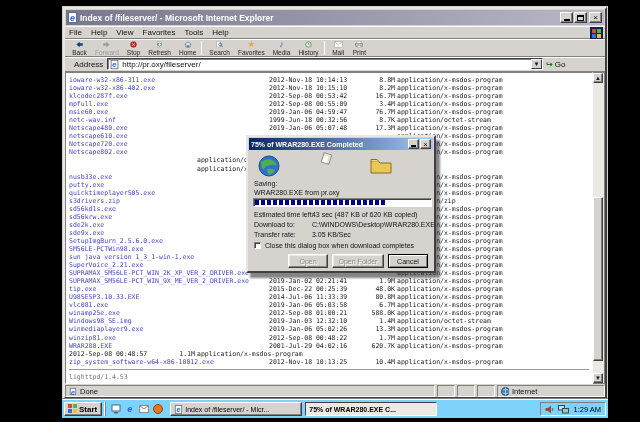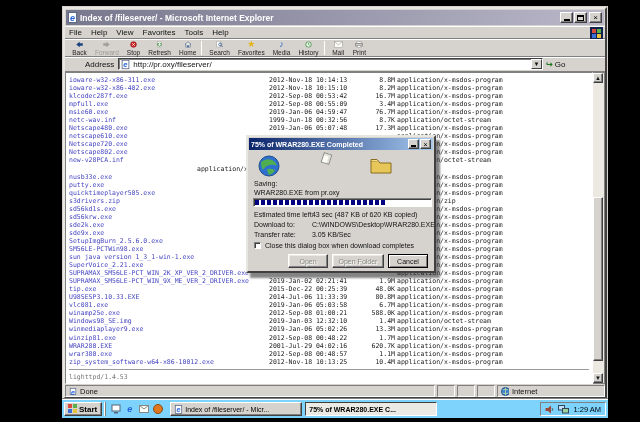--- a/index.html
+++ b/index.html
@@ -33,21 +33,21 @@
   .tbtn{display:flex;flex-direction:column;align-items:center;justify-content:flex-start;height:17px;padding:0 4px;}
   .tbtn .ti{height:9px;display:flex;align-items:center;}
   .tbtn .tl{font-size:6.5px;line-height:7px;color:#222;white-space:nowrap;}
   .tbtn.disabled .tl{color:#9a9a94;}
   .tsep{width:1px;height:14px;background:#808080;border-right:1px solid #fff;margin:1px 3px 0 1px;}
   .tbtn svg{transform:scale(0.72);transform-origin:center;}
   .note{color:#2f6fd0;font-size:9px;line-height:9px;}
   .star{color:#e7b416;font-size:9px;line-height:9px;}
 
   #addressbar{height:15px;display:flex;align-items:center;border-bottom:1px solid #808080;
-    box-shadow:inset 0 1px 0 #fff;padding:0 2px 0 20px;font-size:8px;color:#111;justify-content:center;}
+    box-shadow:inset 0 1px 0 #fff;padding:0 2px 0 9px;font-size:8px;color:#111;justify-content:center;}
   #addr-field{flex:1;height:12px;margin-left:4px;display:flex;align-items:center;padding-left:2px;font-size:8px;}
   #addr-field .addr-text{flex:1;white-space:nowrap;overflow:hidden;margin-left:3px;}
   #addr-drop{width:11px;height:10px;background:#d6d3ce;border:1px solid;border-color:#fff #404040 #404040 #fff;
     font-size:6px;line-height:9px;text-align:center;}
   #go-btn{display:flex;align-items:center;margin:0 3px;font-size:8px;}
   #go-btn .go-arrow{color:#1f7a1f;font-weight:bold;margin-right:2px;font-size:8px;}
   #links-area{display:flex;align-items:center;border-left:1px solid #808080;box-shadow:-1px 0 0 #fff;
     padding:0 3px 0 5px;font-size:8px;height:16px;margin-top:35px;}
 
   
@@ -295,21 +295,21 @@
             <div class="lrow"><span class="lname">ioware-w32-x86-311.exe</span><span class="ldate">2012-Nov-18 10:14:13</span><span class="lsize">8.8M</span><span class="ltype">application/x-msdos-program</span></div>
             <div class="lrow"><span class="lname">ioware-w32-x86-402.exe</span><span class="ldate">2012-Nov-18 10:15:10</span><span class="lsize">8.2M</span><span class="ltype">application/x-msdos-program</span></div>
             <div class="lrow"><span class="lname">klcodec287f.exe</span><span class="ldate">2012-Sep-08 00:53:42</span><span class="lsize">16.7M</span><span class="ltype">application/x-msdos-program</span></div>
             <div class="lrow"><span class="lname">mpfull.exe</span><span class="ldate">2012-Sep-08 00:55:09</span><span class="lsize">3.4M</span><span class="ltype">application/x-msdos-program</span></div>
             <div class="lrow"><span class="lname">msie60.exe</span><span class="ldate">2019-Jan-06 04:59:47</span><span class="lsize">76.7M</span><span class="ltype">application/x-msdos-program</span></div>
             <div class="lrow"><span class="lname">netc-wav.inf</span><span class="ldate">1999-Jun-18 00:32:56</span><span class="lsize">8.7K</span><span class="ltype">application/octet-stream</span></div>
             <div class="lrow"><span class="lname">Netscape480.exe</span><span class="ldate">2019-Jan-06 05:07:48</span><span class="lsize">17.3M</span><span class="ltype">application/x-msdos-program</span></div>
             <div class="lrow"><span class="lname">netscape610.exe</span><span class="ldate"></span><span class="lsize"></span><span class="ltype">application/x-msdos-program</span></div>
             <div class="lrow"><span class="lname">Netscape720.exe</span><span class="ldate"></span><span class="lsize"></span><span class="ltype">application/x-msdos-program</span></div>
             <div class="lrow"><span class="lname">Netscape802.exe</span><span class="ldate"></span><span class="lsize"></span><span class="ltype">application/x-msdos-program</span></div>
-            <div class="lrow"><span class="lname">new-v28PCA.inf</span><span class="ldate"></span><span class="lsize"></span><span class="ltype">application/octet-stream</span></div>
+            <div class="lrow"><span class="ldate"></span><span class="lsize"></span><span class="ltype">application/octet-stream</span></div>
             <div class="lrow"><span class="ldate"></span><span class="lsize"></span><span class="ltype">application/x-msdos-program</span></div>
             <div class="lrow"><span class="lname">nusb33e.exe</span><span class="ldate"></span><span class="lsize"></span><span class="ltype">application/x-msdos-program</span></div>
             <div class="lrow"><span class="lname">putty.exe</span><span class="ldate"></span><span class="lsize"></span><span class="ltype">application/x-msdos-program</span></div>
             <div class="lrow"><span class="lname">quicktimeplayer505.exe</span><span class="ldate"></span><span class="lsize"></span><span class="ltype">application/x-msdos-program</span></div>
             <div class="lrow"><span class="lname">s3drivers.zip</span><span class="ldate"></span><span class="lsize"></span><span class="ltype">application/zip</span></div>
             <div class="lrow"><span class="lname">sd56kd1s.exe</span><span class="ldate"></span><span class="lsize"></span><span class="ltype">application/x-msdos-program</span></div>
             <div class="lrow"><span class="lname">sd56krw.exe</span><span class="ldate"></span><span class="lsize"></span><span class="ltype">application/x-msdos-program</span></div>
             <div class="lrow"><span class="lname">sde2k.exe</span><span class="ldate"></span><span class="lsize"></span><span class="ltype">application/x-msdos-program</span></div>
             <div class="lrow"><span class="lname">sde9x.exe</span><span class="ldate"></span><span class="lsize"></span><span class="ltype">application/x-msdos-program</span></div>
             <div class="lrow"><span class="lname">SetupImgBurn_2.5.6.0.exe</span><span class="ldate"></span><span class="lsize"></span><span class="ltype">application/x-msdos-program</span></div>
@@ -319,21 +319,21 @@
             <div class="lrow"><span class="lname">SUPRAMAX_SM56LE-PCT_WIN_2K_XP_VER_2_DRIVER.exe</span><span class="ldate"></span><span class="lsize"></span><span class="ltype">application/x-msdos-program</span></div>
             <div class="lrow"><span class="lname">SUPRAMAX_SM56LE-PCT_WIN_9X_ME_VER_2_DRIVER.exe</span><span class="ldate">2019-Jan-02 02:21:41</span><span class="lsize">1.9M</span><span class="ltype">application/x-msdos-program</span></div>
             <div class="lrow"><span class="lname">tip.exe</span><span class="ldate">2015-Dec-22 00:25:39</span><span class="lsize">48.0K</span><span class="ltype">application/x-msdos-program</span></div>
             <div class="lrow"><span class="lname">U98SESP3.10.33.EXE</span><span class="ldate">2014-Jul-06 11:33:39</span><span class="lsize">80.8M</span><span class="ltype">application/x-msdos-program</span></div>
             <div class="lrow"><span class="lname">vlc081.exe</span><span class="ldate">2019-Jan-06 05:03:58</span><span class="lsize">6.7M</span><span class="ltype">application/x-msdos-program</span></div>
             <div class="lrow"><span class="lname">winamp25e.exe</span><span class="ldate">2012-Sep-08 01:00:21</span><span class="lsize">588.0K</span><span class="ltype">application/x-msdos-program</span></div>
             <div class="lrow"><span class="lname">Windows98_SE.img</span><span class="ldate">2019-Jan-03 12:32:10</span><span class="lsize">1.4M</span><span class="ltype">application/octet-stream</span></div>
             <div class="lrow"><span class="lname">winmediaplayer9.exe</span><span class="ldate">2019-Jan-06 05:02:26</span><span class="lsize">13.3M</span><span class="ltype">application/x-msdos-program</span></div>
             <div class="lrow"><span class="lname">winzip81.exe</span><span class="ldate">2012-Sep-08 00:48:22</span><span class="lsize">1.7M</span><span class="ltype">application/x-msdos-program</span></div>
             <div class="lrow"><span class="lname">WRAR280.EXE</span><span class="ldate">2001-Jul-29 04:02:16</span><span class="lsize">620.7K</span><span class="ltype">application/x-msdos-program</span></div>
-            <div class="lrow"><span class="lname">wrar380.exe</span><span class="ldate">2012-Sep-08 00:48:57</span><span class="lsize">1.1M</span><span class="ltype">application/x-msdos-program</span></div>
+            <div class="lrow"><span class="ldate">2012-Sep-08 00:48:57</span><span class="lsize">1.1M</span><span class="ltype">application/x-msdos-program</span></div>
             <div class="lrow"><span class="lname">zip_system_software-w64-x86-10012.exe</span><span class="ldate">2012-Nov-18 10:13:25</span><span class="lsize">10.4M</span><span class="ltype">application/x-msdos-program</span></div>
           </div>
         <div id="listing-hr"></div>
         <div id="listing-footer">lighttpd/1.4.53</div>
       </div>
       <div id="vscroll">
         <span class="sbtn" id="sb-up"><span>▲</span></span>
         <span id="sb-thumb"></span>
         <span class="sbtn" id="sb-down"><span>▼</span></span>
       </div>

